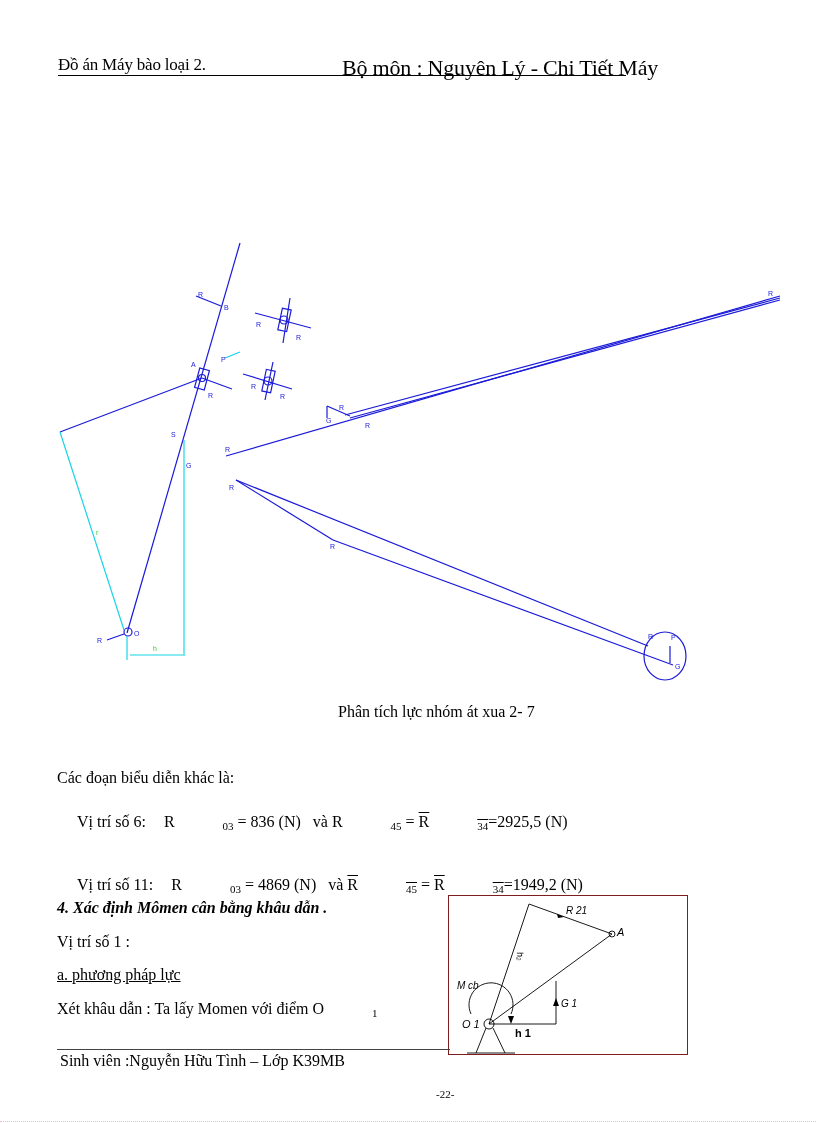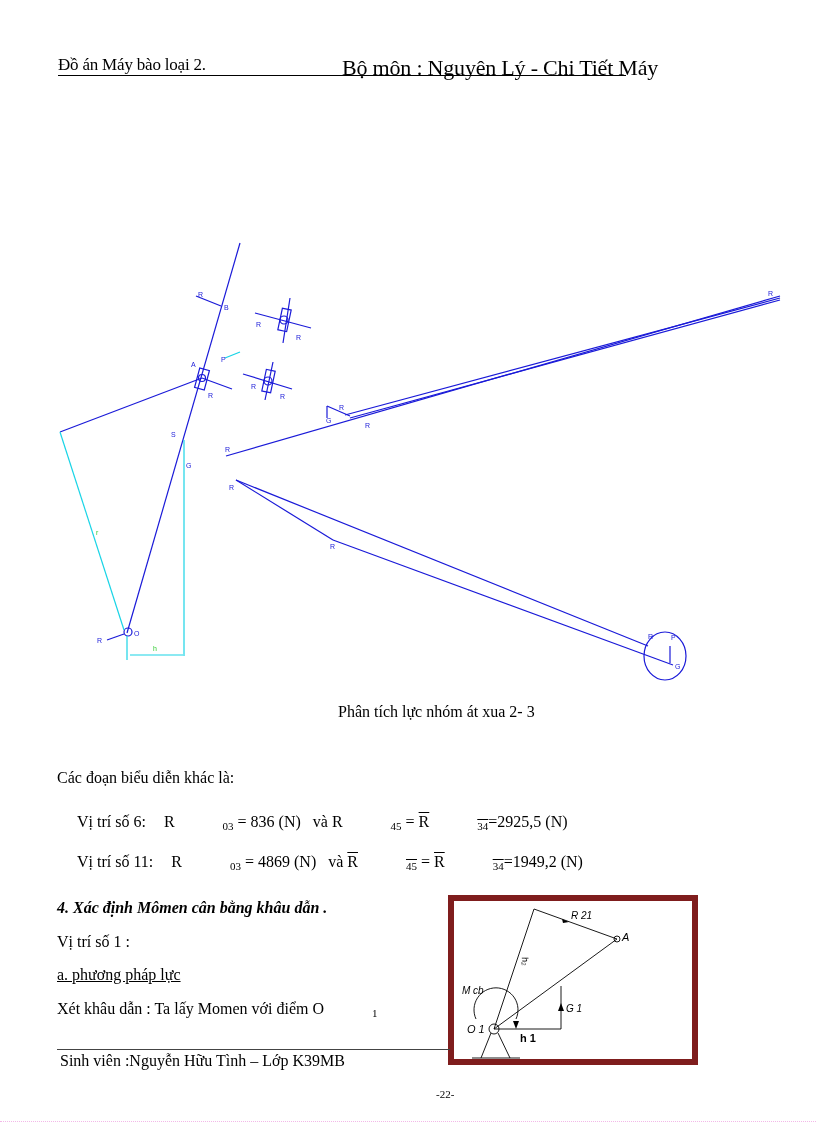--- a/index.html
+++ b/index.html
@@ -13,21 +13,21 @@
   .caption { left:338px; top:703px; font-size:16px; }
   .txt { font-size:16px; }
   sub { font-size:11px; vertical-align:-3px;margin-left:48px; }
   .ovl { text-decoration:overline; }
   .heading-bold { font-weight:bold; font-style:italic; font-size:16px; }
   .u { text-decoration:underline; }
   .footer-rule { position:absolute; left:57px; top:1049px; width:393px; height:1px; background:#444; }
   .footer { left:60px; top:1052px; font-size:16px; }
   .pagenum { left:392px; top:1088px; font-size:11px;margin-left:44px; }
   .page-edge { position:absolute; left:0; top:1121px; width:816px; height:0; border-top:1px dotted #f3b8e8; }
-  .mini { position:absolute; left:448px; top:895px; width:238px; height:158px; border:6px solid #7f1d1d; background:#fff; }
+  .mini { position:absolute; left:448px; top:895px; width:238px; height:158px; border:1px solid #7f1d1d; background:#fff; }
   .lbl { font-family:"Liberation Sans", sans-serif; font-size:7px; fill:#1a1ad8; }
 </style>
 </head>
 <body>
 
 <div class="abs header-left">Đồ án Máy bào loại 2.</div>
 <div class="abs header-right">Bộ môn : Nguyên Lý  -  Chi Tiết Máy</div>
 <div class="header-rule"></div>
 
 <svg class="diagram" width="816" height="700">
@@ -95,35 +95,35 @@
     <text class="lbl" x="365" y="428">R</text>
     <text class="lbl" x="225" y="452">R</text>
     <text class="lbl" x="229" y="490">R</text>
     <text class="lbl" x="330" y="549">R</text>
     <text class="lbl" x="648" y="639">R</text>
     <text class="lbl" x="671" y="640">P</text>
     <text class="lbl" x="675" y="669">G</text>
   </g>
 </svg>
 
-<div class="abs caption">Phân tích lực nhóm át xua 2- 3</div>
+<div class="abs caption">Phân tích lực nhóm át xua 2- 7</div>
 
 <div class="abs txt" style="left:57px; top:769px;">Các đoạn biểu diễn khác là:</div>
 
 <div class="abs txt" style="left:77px; top:813px; width:500px;">
   <span>Vị trí số 6:</span>
   <span style="margin-left:14px;">R</span><sub>03</sub>
   <span>=   836 (N)</span>
   <span style="margin-left:8px;">và</span>
   <span>R</span><sub>45</sub>
   <span>=</span>
   <span class="ovl">R</span><sub class="ovl">34</sub><span>=2925,5  (N)</span>
 </div>
 
-<div class="abs txt" style="left:77px; top:853px; width:520px;">
+<div class="abs txt" style="left:77px; top:876px; width:520px;">
   <span>Vị trí số 11:</span>
   <span style="margin-left:14px;">R</span><sub>03</sub>
   <span>=   4869 (N)</span>
   <span style="margin-left:8px;">và</span>
   <span class="ovl">R</span><sub class="ovl">45</sub>
   <span>=</span>
   <span class="ovl">R</span><sub class="ovl">34</sub><span>=1949,2  (N)</span>
 </div>
 
 <div class="abs heading-bold" style="left:57px; top:899px;">4. Xác định Mômen cân bằng khâu dẫn .</div>

